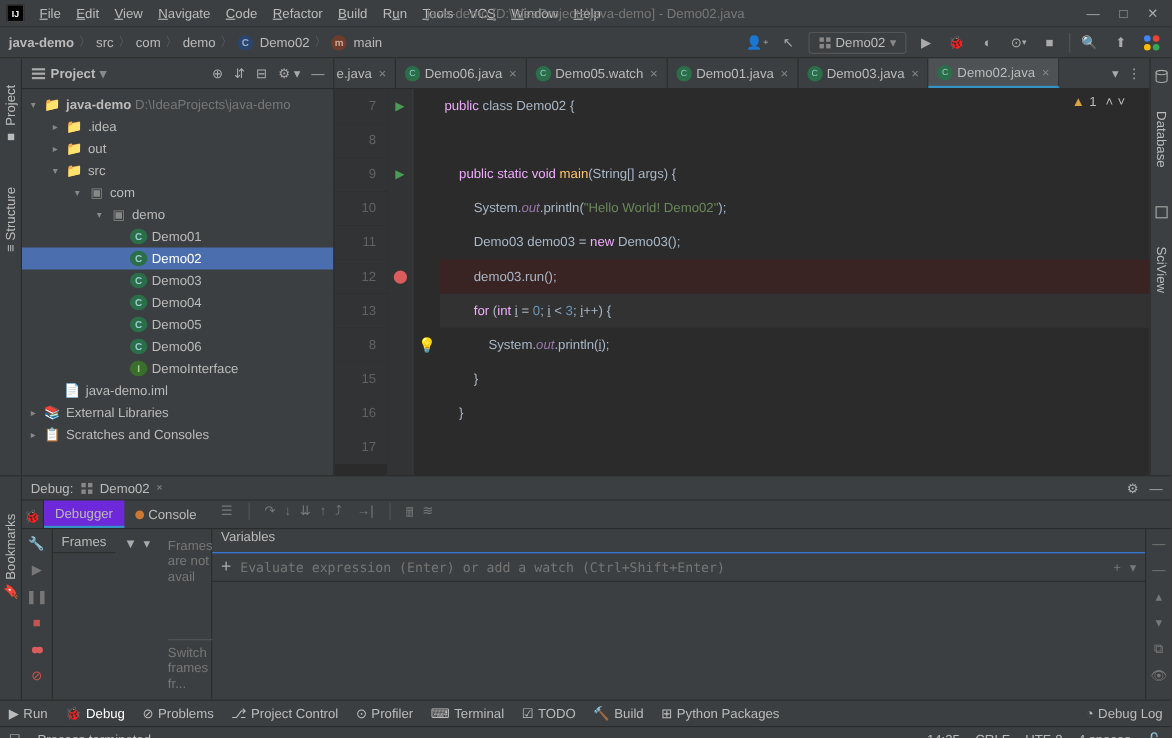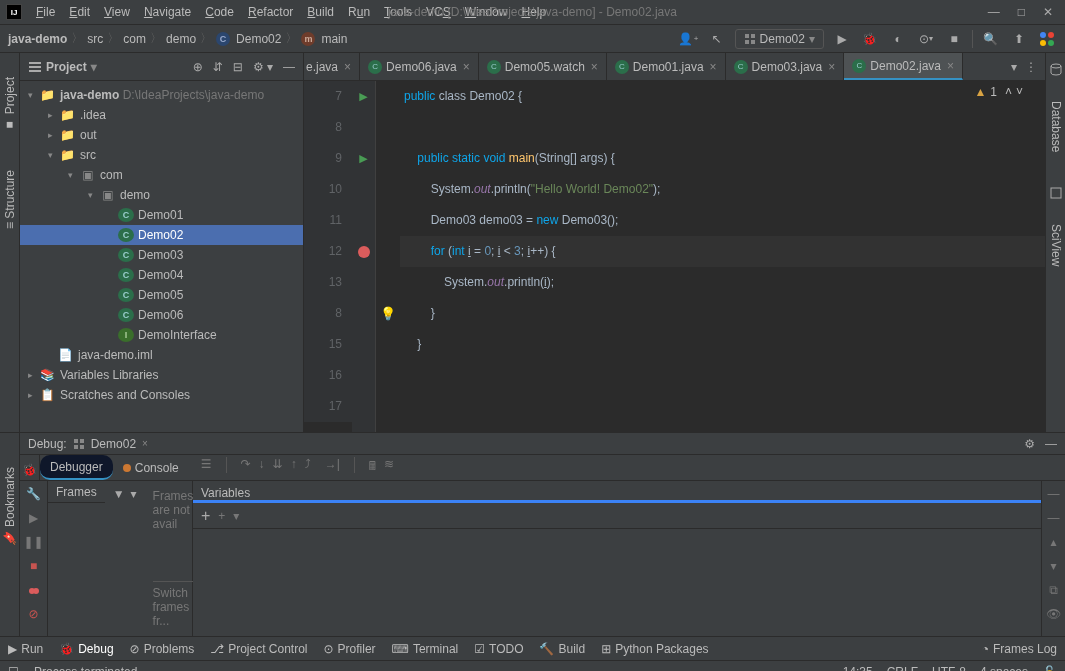--- a/index.html
+++ b/index.html
@@ -67,21 +67,21 @@
 
 .code-area { flex:1; display:flex; font-family:Consolas,monospace; font-size:15px; position:relative; overflow:hidden;}
 .gutter-col { display:flex; flex-direction:column; }
 .line-no { width:48px; text-align:right; padding-right:10px; color:#606366; line-height:31px; background:#313335; }
 .marker-col { width:24px; background:#313335; border-right:1px solid #404040; }
 .marker-col .mk { height:31px; display:flex; align-items:center; justify-content:center; }
 .code-col { flex:1; }
 .code-line { height:31px; line-height:31px; white-space:pre; padding-left:4px; color:#a9b7c6; }
 .code-line.hl-bp { background:#3a2323; }
 .code-line.hl-caret { background:#323232; }
-.kw { color:#0ea5e9; }
+.kw { color:#f0abfc; }
 .str { color:#6a8759; }
 .num { color:#6897bb; }
 .fld { color:#9876aa; font-style:italic; }
 .cls { color:#a9b7c6; }
 .fn { color:#ffc66d; }
 .und { text-decoration:underline; }
 .tri-run { color:#499c54; font-size:11px; }
 .bp-dot { width:12px; height:12px; background:#db5c5c; border-radius:50%; }
 .bulb { color:#ffc66d; font-size:13px;}
 .warn-badge { position:absolute; top:4px; right:22px; display:flex; align-items:center; gap:4px; color:#bbb; font-size:11px;}
@@ -91,33 +91,33 @@
 .dp-left-gutter { width:20px; border-right:1px solid #2b2b2b; display:flex; flex-direction:column; align-items:center; padding-top:30px; gap:20px;}
 .dp-left-gutter2 { width:20px; border-right:1px solid #2b2b2b; display:flex; flex-direction:column; align-items:center; gap:8px; padding-top:4px;}
 .dp-left-gutter .vtab { writing-mode:vertical-rl; transform:rotate(180deg); cursor:pointer; color:#bbb; padding:4px 2px;}
 .dp-body { flex:1; display:flex; flex-direction:column; min-width:0;}
 .dp-title { height:22px; display:flex; align-items:center; padding:0 8px; border-bottom:1px solid #2b2b2b; gap:6px;}
 .dp-title .right { margin-left:auto; display:flex; gap:10px; color:#aaa;}
 .dp-title .right span { cursor:pointer; }
 .dp-toolbar { height:26px; display:flex; align-items:center; border-bottom:1px solid #2b2b2b; }
 .dp-tabs { display:flex; height:100%; }
 .dp-tab { padding:0 10px; display:flex; align-items:center; cursor:pointer; gap:4px;}
-.dp-tab.active { background:#0f172a; border-bottom:2px solid #3592c4;border-radius:10px; }
+.dp-tab.active { background:#6d28d9; border-bottom:2px solid #3592c4; }
 .dp-tb-icons { display:flex; gap:8px; margin-left:12px; color:#777; }
 .dp-tb-icons span { cursor:pointer; }
 .dp-tb-sep { width:1px; height:16px; background:#555; margin:0 6px; }
 .dp-content { flex:1; display:flex; min-height:0;}
 .dp-side { width:28px; border-right:1px solid #2b2b2b; display:flex; flex-direction:column; align-items:center; gap:10px; padding-top:6px; color:#aaa;}
 .dp-side span { cursor:pointer; }
 .frames { width:145px; border-right:1px solid #2b2b2b; display:flex; flex-direction:row;}
 .frames-hdr { height:22px; display:flex; align-items:center; padding:0 8px; border-bottom:1px solid #2b2b2b; }
 .frames-tb { height:26px; display:flex; align-items:center; justify-content:flex-end; padding:0 8px; gap:6px; color:#aaa;}
 .frames-body { flex:1; padding:8px; color:#777; font-size:11px; display:flex; flex-direction:column; justify-content:space-between;}
 .vars { flex:1; display:flex; flex-direction:column;}
-.vars-hdr { height:22px; display:flex; align-items:flex-end; padding:0 8px; border-bottom:3px solid #3b82f6;}
+.vars-hdr { height:22px; display:flex; align-items:flex-start; padding:0 8px; border-bottom:1px solid #3b82f6;}
 .vars-add { height:26px; display:flex; align-items:center; padding:0 8px; gap:8px; border-bottom:1px solid #2b2b2b;}
 .vars-add input { flex:1; background:transparent; border:none; color:#777; font-family:Consolas,monospace; font-size:12px; outline:none;}
 .vars-body { flex:1; display:flex; align-items:center; justify-content:center; color:#777;}
 .vars-side { width:24px; border-left:1px solid #2b2b2b; display:flex; flex-direction:column; align-items:center; gap:10px; padding-top:6px; color:#777;}
 .vars-side span { cursor:pointer; }
 
 .bottom-tabs { height:24px; border-top:1px solid #2b2b2b; display:flex; align-items:center; padding:0 8px; gap:16px; background:#3c3f41;}
 .bottom-tabs .btab { display:flex; align-items:center; gap:4px; cursor:pointer; color:#bbb;}
 .bottom-tabs .btab.active { color:#fff; }
 .bottom-tabs .right { margin-left:auto; }
@@ -286,21 +286,21 @@
           <span class="iface-icon ticon">I</span>
           <span>DemoInterface</span>
         </div>
       <div class="tree-row" style="padding-left:38px">
           <span class="ticon">📄</span>
           <span>java-demo.iml</span>
         </div>
       <div class="tree-row" style="padding-left:8px">
           <span class="arrow">▸</span>
           <span class="ticon">📚</span>
-          <span>Variables Libraries</span>
+          <span>External Libraries</span>
         </div>
       <div class="tree-row" style="padding-left:8px">
           <span class="arrow">▸</span>
           <span class="ticon">📋</span>
           <span>Scratches and Consoles</span>
         </div>
     </div>
   </div>
 
   <div class="editor-area">
@@ -396,20 +396,21 @@
           <div class="mk"></div>
           <div class="mk"></div>
       </div>
 
       <div class="code-col">
         <div class="code-line"><span class="kw">public</span><span> class </span><span class="cls">Demo02</span><span> {</span></div>
         <div class="code-line"></div>
         <div class="code-line"><span class="kw">    public static </span><span class="kw">void </span><span class="fn">main</span><span>(String[] args) {</span></div>
         <div class="code-line"><span>        System.</span><span class="fld">out</span><span>.println(</span><span class="str">"Hello World! Demo02"</span><span>);</span></div>
         <div class="code-line"><span>        Demo03 demo03 = </span><span class="kw">new </span><span>Demo03();</span></div>
+        <div class="code-line hl-bp"><span>        demo03.run();</span></div>
         <div class="code-line hl-caret"><span class="kw">        for </span><span>(</span><span class="kw">int </span><span class="und">i</span><span> = </span><span class="num">0</span><span>; </span><span class="und">i</span><span> &lt; </span><span class="num">3</span><span>; </span><span class="und">i</span><span>++) {</span></div>
         <div class="code-line"><span>            System.</span><span class="fld">out</span><span>.println(</span><span class="und">i</span><span>);</span></div>
         <div class="code-line"><span>        }</span></div>
         <div class="code-line"><span>    }</span></div>
         <div class="code-line"></div>
       </div>
     </div>
   </div>
 
   <div class="right-gutter">
@@ -497,20 +498,21 @@
           <span>Frames are not avail</span>
           <span style="border-top:1px solid #555;padding-top:4px">Switch frames fr...</span>
         </div>
       </div>
       <div class="vars">
         <div class="vars-hdr">
             <span>Variables</span>
           </div>
         <div class="vars-add">
           <span style="color:#aaa;font-size:16px;cursor:pointer">+</span>
+          <input placeholder="Evaluate expression (Enter) or add a watch (Ctrl+Shift+Enter)" style="">
           <span style="color:#777">+</span>
           <span style="color:#777">▾</span>
         </div>
       </div>
       <div class="vars-side">
         <span>—</span>
         <span>—</span>
         <span>▴</span>
         <span>▾</span>
         <span>⧉</span>
@@ -552,21 +554,21 @@
   <div class="btab">
       <span>🔨</span>
       <span>Build</span>
     </div>
   <div class="btab">
       <span>⊞</span>
       <span>Python Packages</span>
     </div>
   <div class="btab right">
       <span>◔</span>
-      <span>Frames Log</span>
+      <span>Debug Log</span>
     </div>
 </div>
 
 <div class="status-bar">
   <span class="sb-icon">☐</span>
   <span>Process terminated</span>
   <div class="right">
     <span>14:35</span>
     <span>CRLF</span>
     <span>UTF-8</span>

